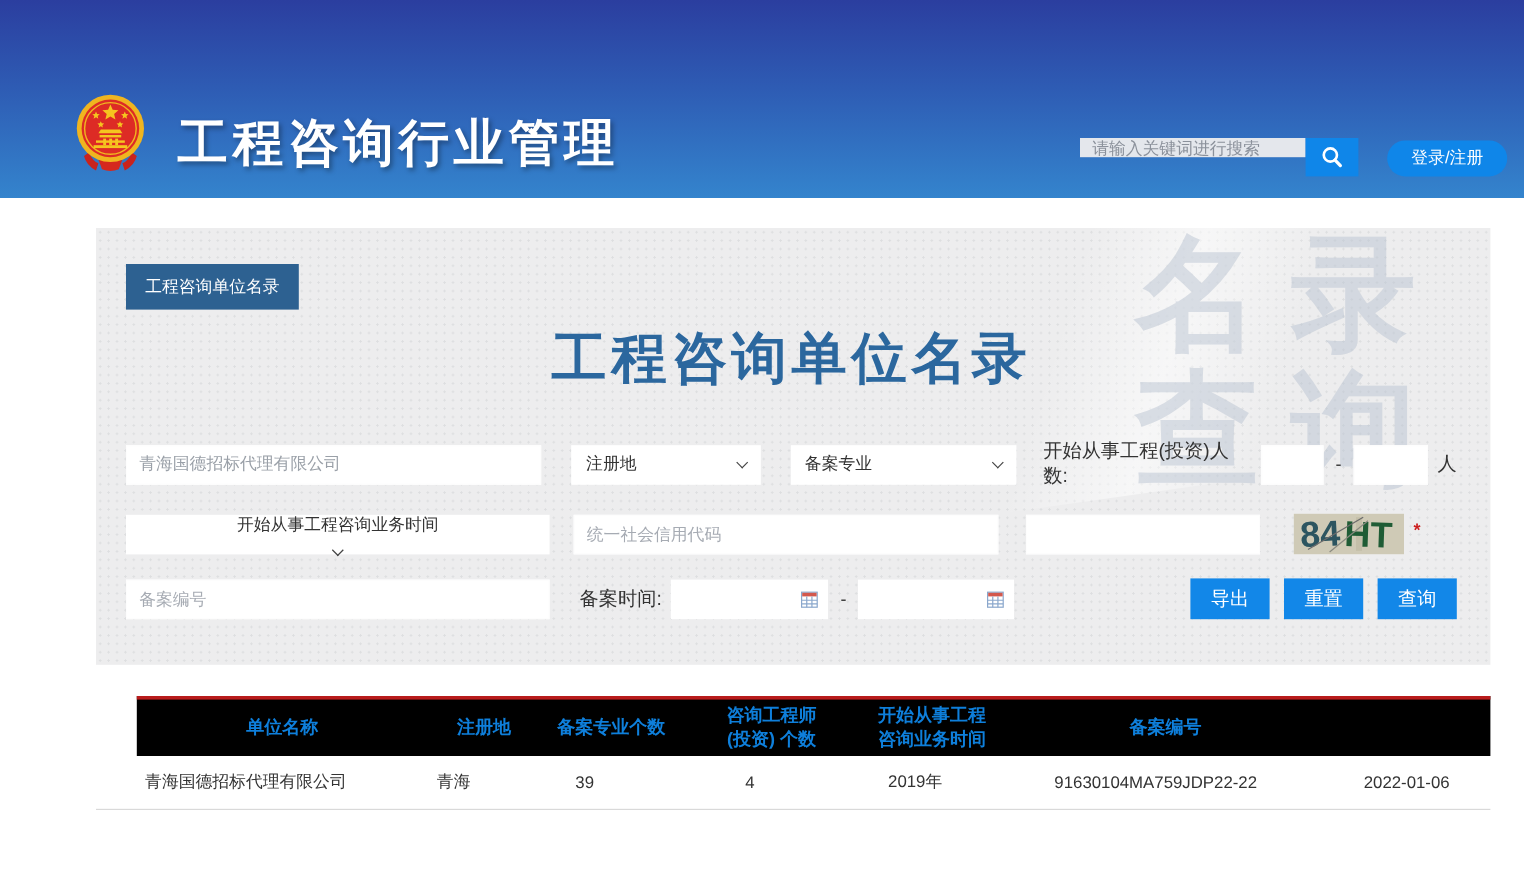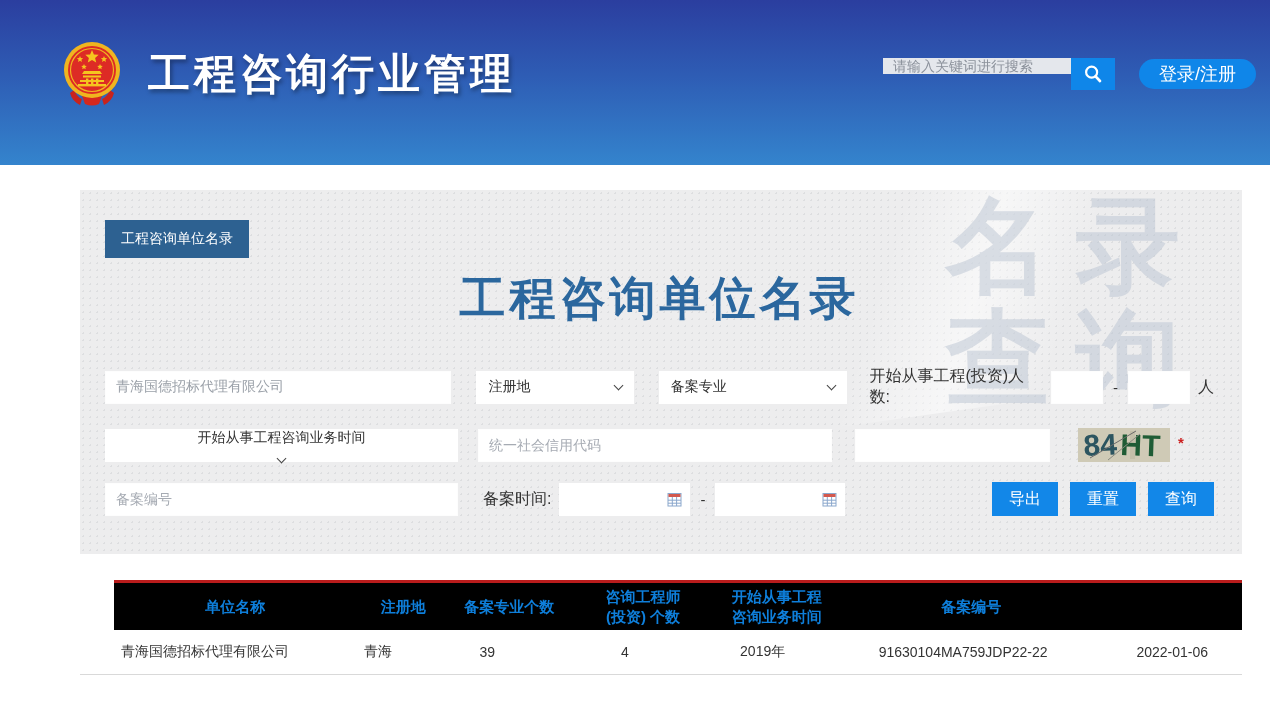--- a/index.html
+++ b/index.html
@@ -1,33 +1,33 @@
 <!DOCTYPE html>
 <html><head>
 <meta charset="utf-8">
 <style>
   * { margin:0; padding:0; box-sizing:border-box; }
   html,body { width:1270px; height:725px; background:#fff; overflow:hidden;
     font-family:"Liberation Sans","DejaVu Sans",sans-serif; }
 
   
   .site-header { height:165px; background:linear-gradient(180deg,#2b3e9f 0%,#2e5cb4 45%,#3484cd 100%);
-    display:flex; align-items:center; padding:0 12px 18px 60px; }
+    display:flex; align-items:flex-end; padding:0 12px 18px 60px; }
   .emblem { width:64px; height:72px; flex:0 0 auto; }
   .site-title { color:#fff; font-size:42px; font-weight:bold; letter-spacing:4px;
     margin-left:24px; text-shadow:2px 3px 4px rgba(0,0,0,.35); }
   .header-spacer { flex:1; }
   .search-group { display:flex; height:32px; }
   .search-input { width:188px; height:16px; border:none; background:#e4e7ec; padding:0 10px;
     font-size:14px; color:#333; outline:none; }
   .search-input::placeholder { color:#8b919b; }
   .search-btn { width:44px; height:32px; border:none; background:#0f86e9; cursor:pointer;
     display:flex; align-items:center; justify-content:center; }
   .login-btn { margin-left:24px; margin-right:2px; height:30px; padding:0 20px; border:none; border-radius:16px;
-    background:#0f86e9; color:#fff; font-size:18px; cursor:pointer; }
+    background:#0f86e9; color:#fff; font-size:14px; cursor:pointer; }
 
   
   .query-panel { position:relative; margin:25px 28px 0 80px; background:#ededee;
     background-image:radial-gradient(#dddee0 1px, rgba(0,0,0,0) 1px); background-size:7px 7px;
     padding:30px 28px 38px 25px; overflow:hidden; }
   .panel-sheen { position:absolute; right:-60px; top:-90px; width:560px; height:300px;
     background:linear-gradient(115deg, rgba(255,255,255,0) 30%, rgba(255,255,255,.55) 45%, rgba(255,255,255,0) 60%);
     transform:rotate(-8deg); pointer-events:none; }
   .watermark { position:absolute; top:0; right:36px; font-size:104px; font-weight:bold;
     color:rgba(186,196,209,.5); line-height:1.08; letter-spacing:26px; text-align:right;

